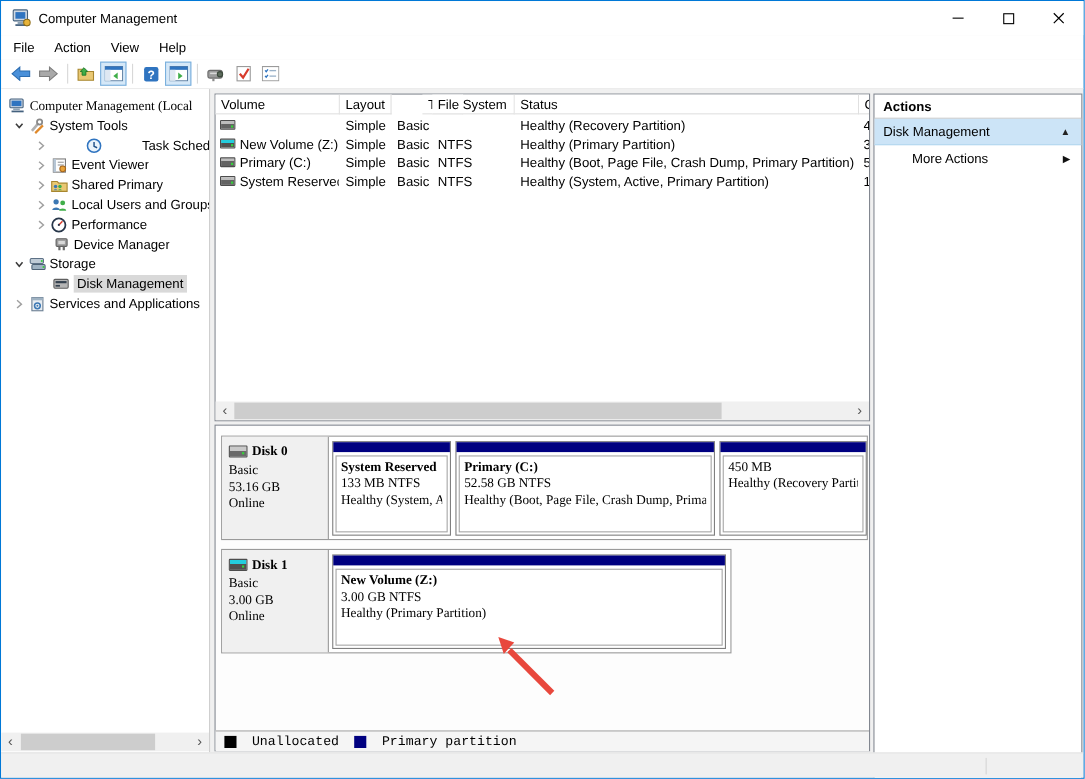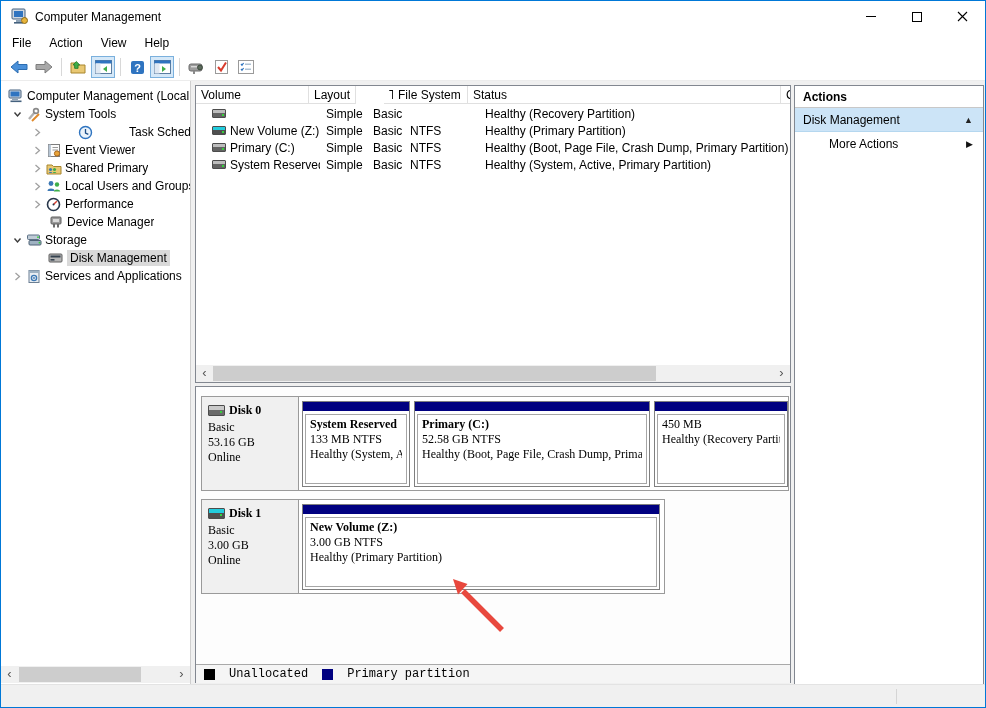--- a/index.html
+++ b/index.html
@@ -38,21 +38,21 @@
   .ti.sel .tlabel { background:#d9d9d9; padding:1px 3px; }
 
   
   .hscroll { position:absolute; height:17px; background:#f0f0f0; }
   .sb-arrow { position:absolute; top:0; width:17px; height:17px; color:#555; font-size:13px; line-height:16px; text-align:center; }
   .sb-thumb { position:absolute; top:1px; height:15px; background:#cdcdcd; }
 
   
   .pane-top { position:absolute; left:194px; top:4px; width:596px; height:298px; background:#fff; border:1px solid #828790; }
   .hdr { position:absolute; left:0; top:0; height:18px; border-right:1px solid #e0e0e0; border-bottom:1px solid #e0e0e0; padding:2px 0 0 5px; white-space:nowrap; overflow:hidden; background:#fff; }
-  .vrow { position:absolute; left:0; height:17px; width:594px;margin-left:12px; }
+  .vrow { position:absolute; left:0; height:17px; width:594px; }
   .vcell { position:absolute; top:1px; white-space:nowrap; overflow:hidden; }
   .vico { position:relative; width:14px; height:9px; border-radius:1px; background:linear-gradient(#bdbdbd 0 40%, #636363 40% 100%); border:1px solid #4c4c4c; }
   .vico::after { content:''; position:absolute; right:1px; top:4px; width:2px; height:2px; background:#35d03a; }
   .vico.teal { background:linear-gradient(#23ccdd 0 45%, #4f4f4f 45% 100%); }
 
   
   .pane-bottom { position:absolute; left:194px; top:305px; width:596px; height:297px; background:#fdfdfd; border:1px solid #828790; }
   .diskrow { position:absolute; background:#fff; border:1px solid #9a9a9a;font-family:Liberation Serif, serif; }
   .disklabel { position:absolute; left:0; top:0; width:97px; height:100%; background:#f0f0f0; border-right:1px solid #9a9a9a; padding:6px 0 0 6px; }
   .disklabel .dname { font-weight:bold; display:flex; align-items:center; gap:4px; margin-bottom:2px; }
@@ -185,21 +185,21 @@
         <rect x="7" y="3.6" width="6" height="1.2" fill="#9ab2c9"></rect>
         <rect x="7" y="8.6" width="6" height="1.2" fill="#9ab2c9"></rect>
       </svg>
     </div>
   </div>
 
   <div class="main">
 
     <div class="tree">
 
-      <div class="ti" style="top:6px;  padding-left:6px;">
+      <div class="ti" style="top:6px;  padding-left:6px;font-family:Liberation Serif, serif;">
         <span class="ticon">
             <svg width="16" height="14" viewBox="0 0 16 14">
               <rect x="1" y="1" width="12" height="8" rx="1" fill="#cfd8e2" stroke="#44617e"></rect>
               <rect x="2.5" y="2.5" width="9" height="5" fill="#2f74c0"></rect>
               <rect x="4" y="9.5" width="6" height="1.5" fill="#8fa3b5"></rect>
               <rect x="2.5" y="11.5" width="11" height="1.6" fill="#44617e"></rect>
             </svg>
           </span>
         <span class="tlabel">Computer Management (Local</span>
       </div>

